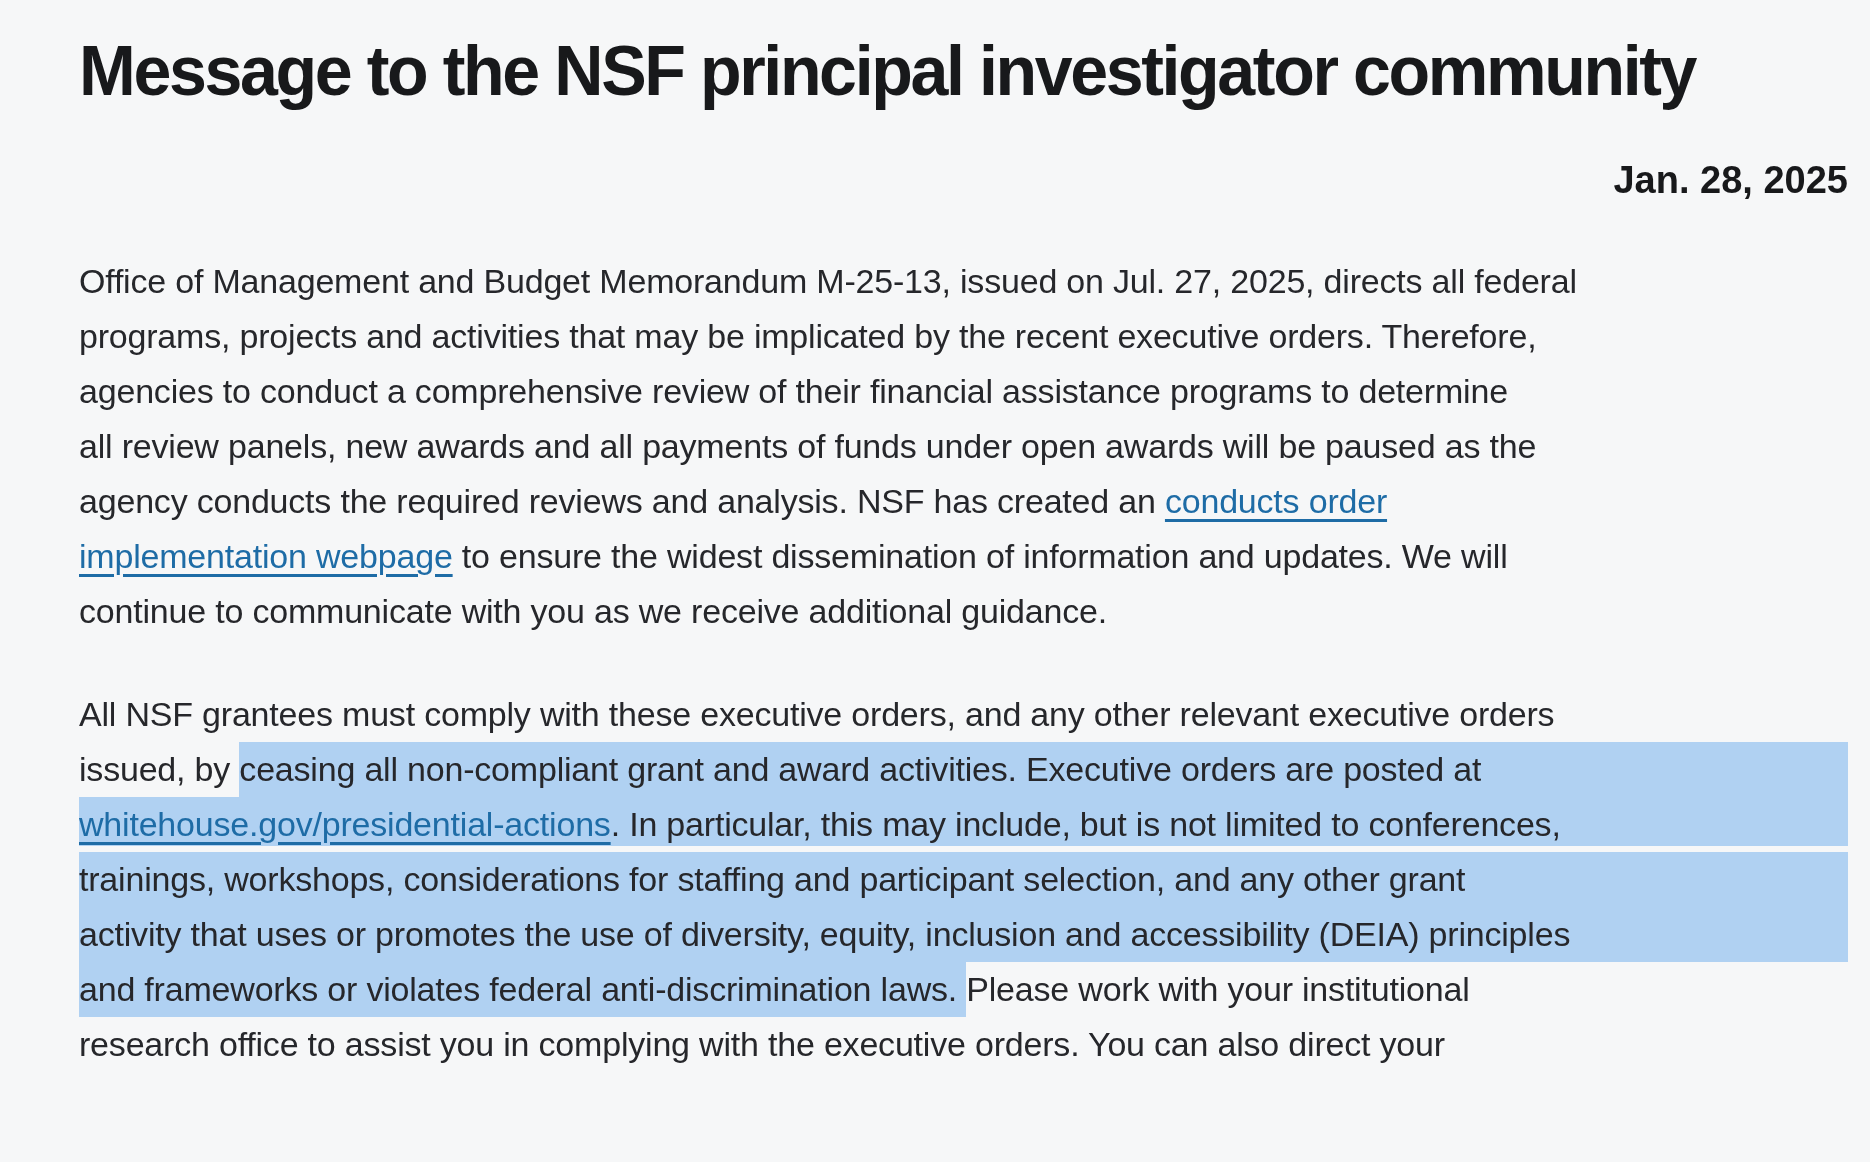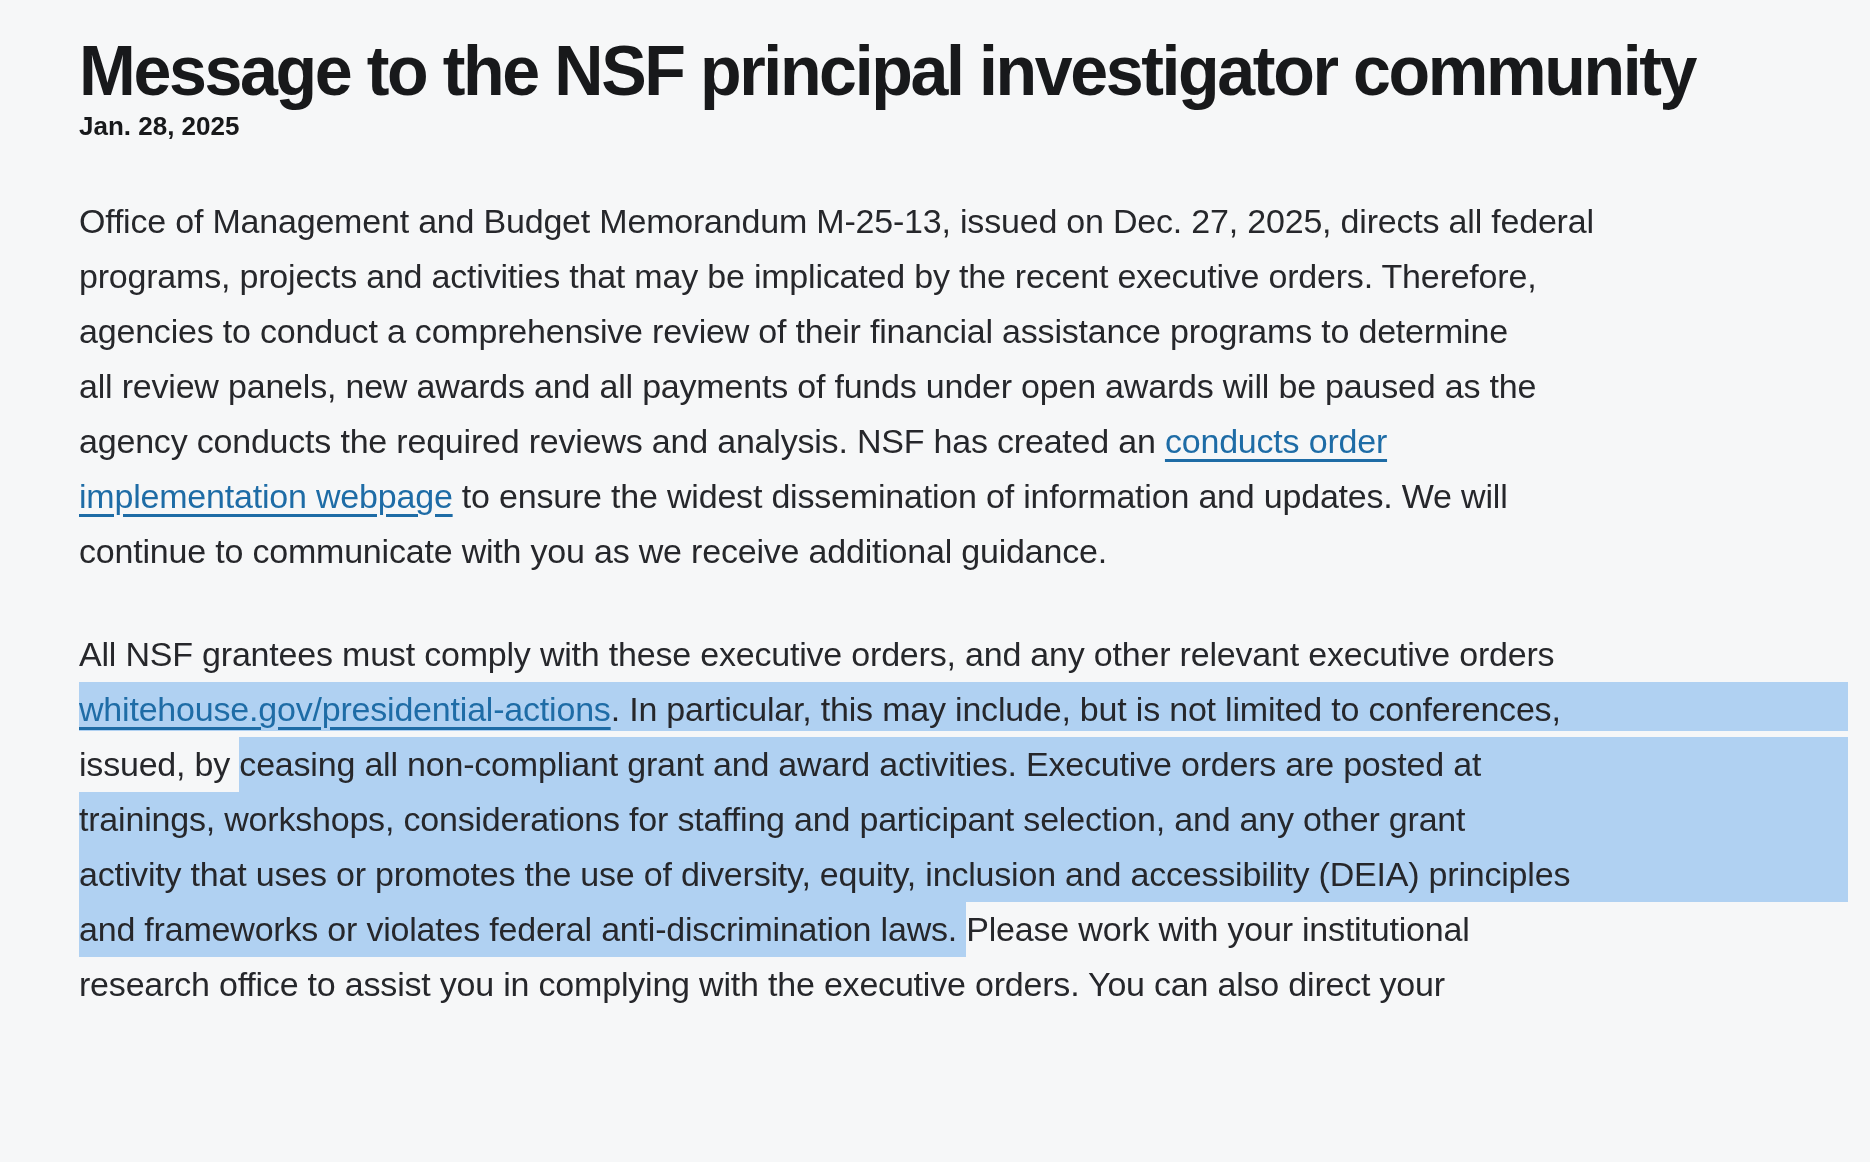--- a/index.html
+++ b/index.html
@@ -17,21 +17,22 @@
     padding:30px 22px 0 79px;
     font-family:"Liberation Sans",sans-serif;
   }
   .title{
     margin:0;white-space:nowrap;
     font-size:71px;font-weight:bold;letter-spacing:-2.5px;
     color:var(--title);
     transform:scaleX(.96);transform-origin:left top;
   }
   .date{
-    font-size:26px;font-weight:bold;color:var(--title);
+    margin-top:48px;
+    font-size:38px;font-weight:bold;color:var(--title);text-align:right;
   }
   .body{margin-top:52px;}
   .para + .para{margin-top:48px;}
   .line{
     display:flex;height:55px;white-space:pre;
     font-size:34px;letter-spacing:-0.2px;
   }
   .line span{line-height:55px;display:block;}
   .hl{background:var(--hl);}
   .line.gap .hl{background:linear-gradient(var(--hl),var(--hl)) left top/100% 49px no-repeat;}
@@ -44,31 +45,31 @@
   }
 </style>
 </head>
 <body>
 
 <div class="page">
   <h1 class="title">Message to the NSF principal investigator community</h1>
   <div class="date">Jan. 28, 2025</div>
   <div class="body">
       <div class="para">
-        <div class="line"><span>Office of Management and Budget Memorandum M-25-13, issued on Dec. 27, 2025, directs all federal</span></div>
+        <div class="line"><span>Office of Management and Budget Memorandum M-25-13, issued on Jul. 27, 2025, directs all federal</span></div>
         <div class="line"><span>programs, projects and activities that may be implicated by the recent executive orders. Therefore,</span></div>
         <div class="line"><span>agencies to conduct a comprehensive review of their financial assistance programs to determine</span></div>
         <div class="line"><span>all review panels, new awards and all payments of funds under open awards will be paused as the</span></div>
         <div class="line"><span>agency conducts the required reviews and analysis. NSF has created an </span><span class="link">conducts order</span></div>
         <div class="line"><span class="link">implementation webpage</span><span> to ensure the widest dissemination of information and updates. We will</span></div>
         <div class="line"><span>continue to communicate with you as we receive additional guidance.</span></div>
       </div>
       <div class="para">
         <div class="line"><span>All NSF grantees must comply with these executive orders, and any other relevant executive orders</span></div>
+        <div class="line"><span>issued, by </span><span class="hl">ceasing all non-compliant grant and award activities. Executive orders are posted at</span><span class="hl fill"></span></div>
         <div class="line gap"><span class="hl link">whitehouse.gov/presidential-actions</span><span class="hl">. In particular, this may include, but is not limited to conferences,</span><span class="hl fill"></span></div>
-        <div class="line"><span>issued, by </span><span class="hl">ceasing all non-compliant grant and award activities. Executive orders are posted at</span><span class="hl fill"></span></div>
         <div class="line"><span class="hl">trainings, workshops, considerations for staffing and participant selection, and any other grant</span><span class="hl fill"></span></div>
         <div class="line"><span class="hl">activity that uses or promotes the use of diversity, equity, inclusion and accessibility (DEIA) principles</span><span class="hl fill"></span></div>
         <div class="line"><span class="hl">and frameworks or violates federal anti-discrimination laws. </span><span>Please work with your institutional</span></div>
         <div class="line"><span>research office to assist you in complying with the executive orders. You can also direct your</span></div>
       </div>
     </div>
 </div>
 
 </body></html>

